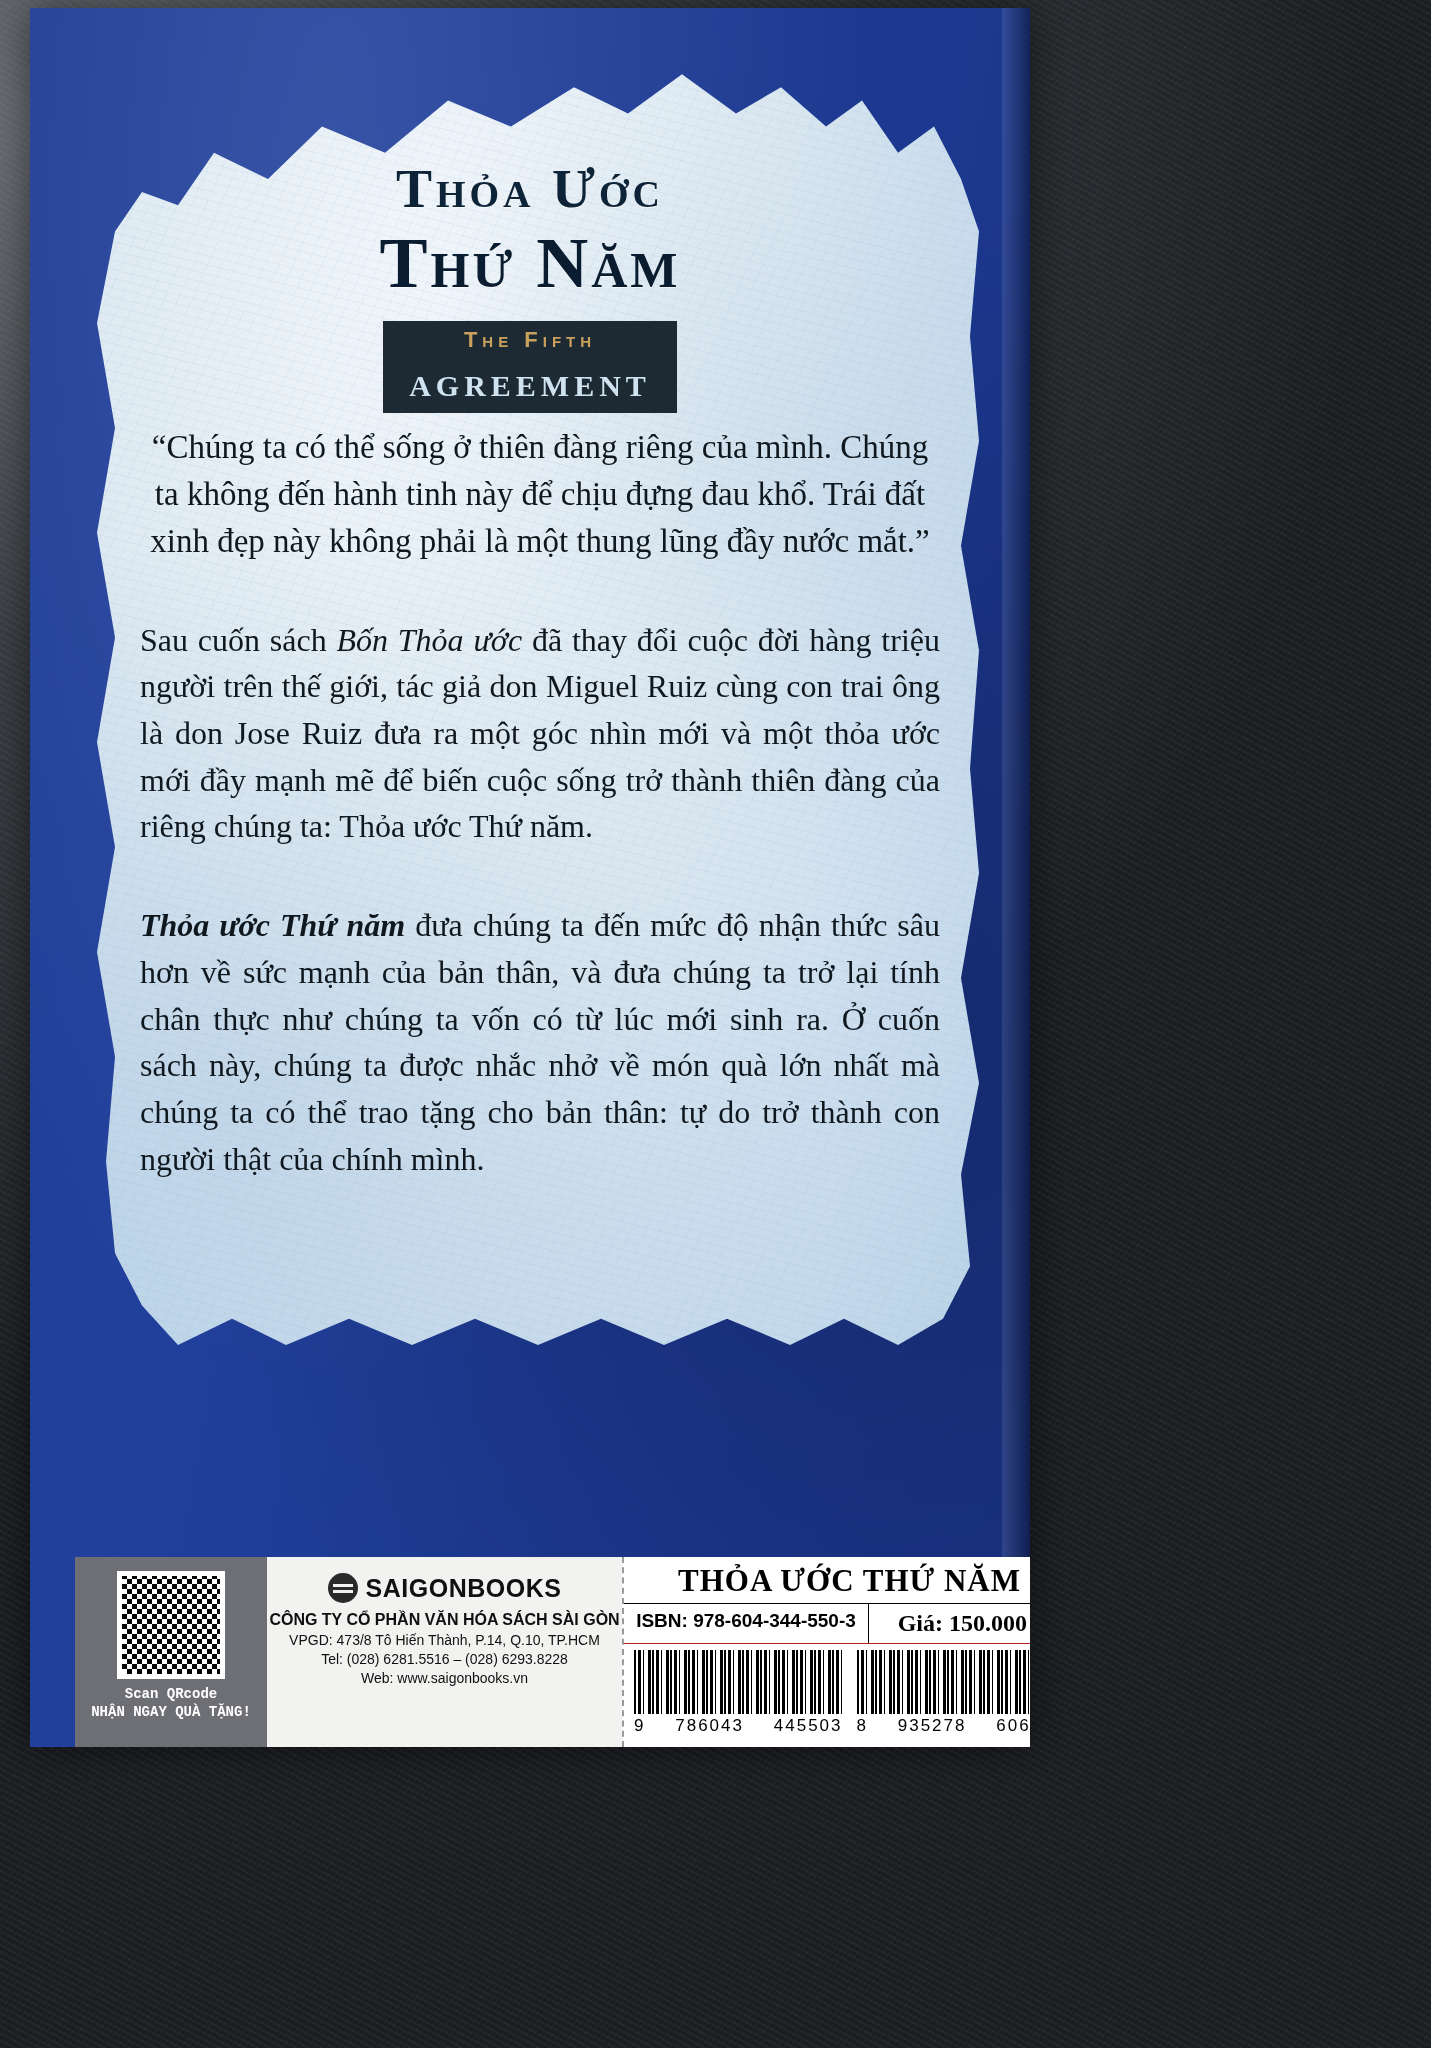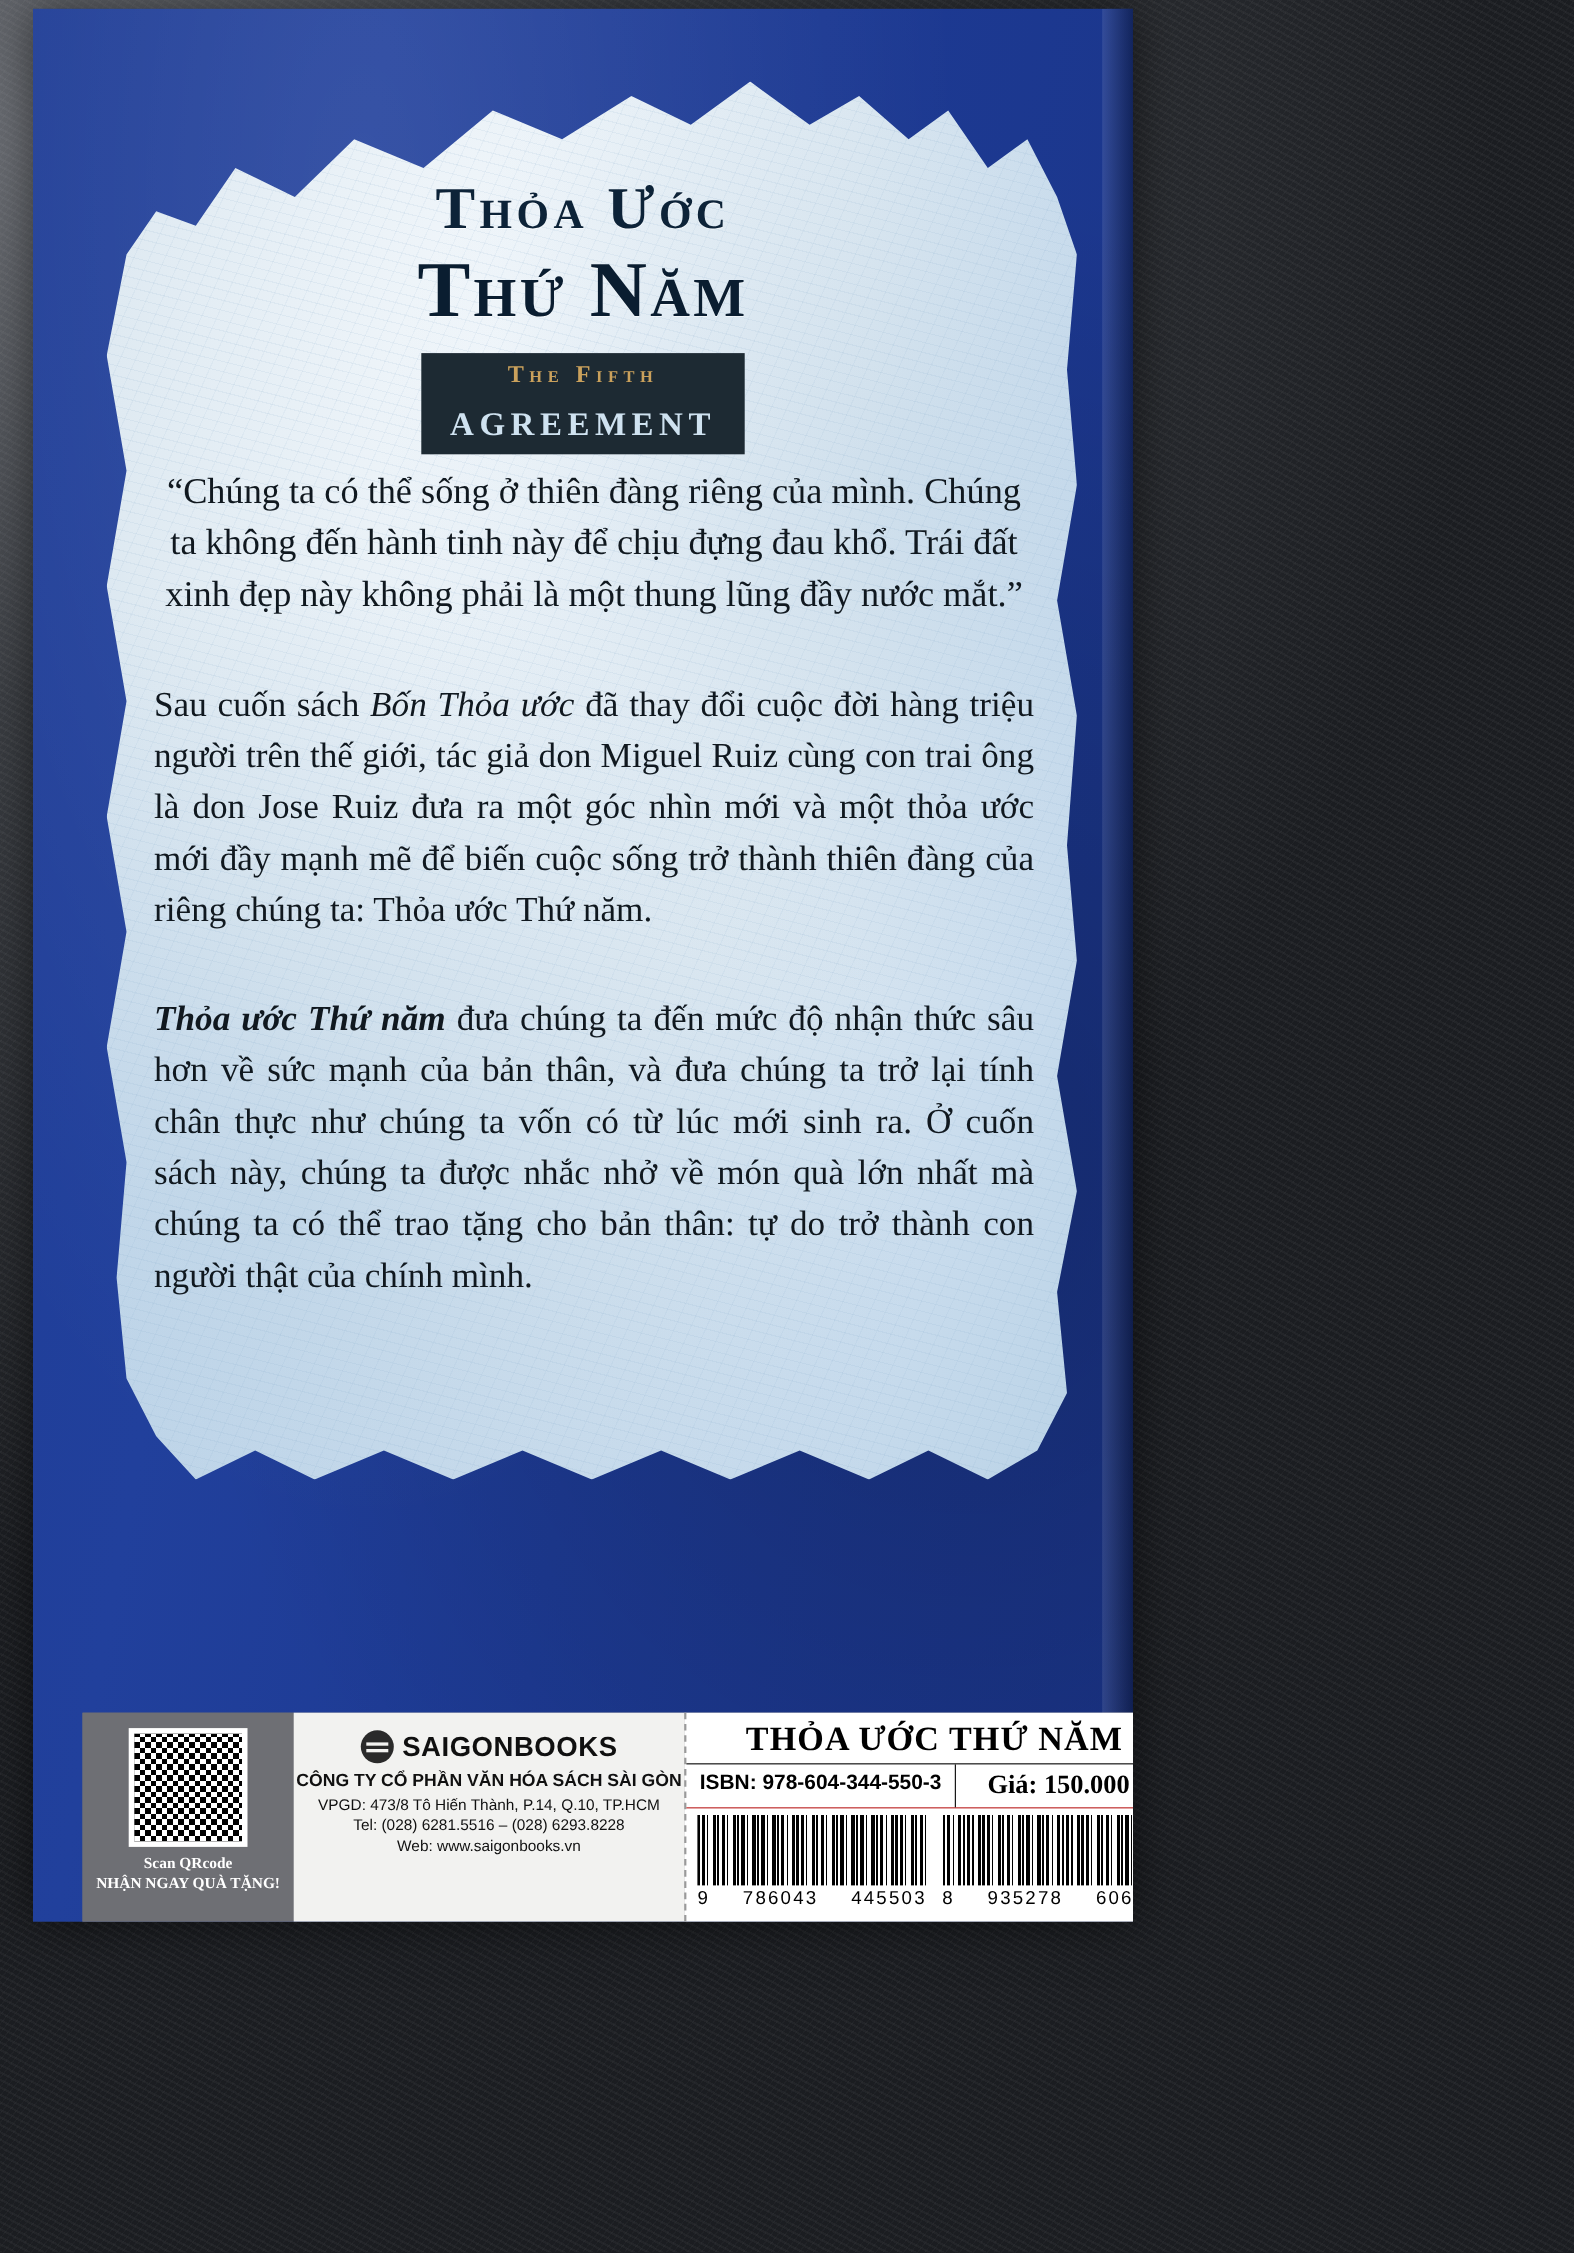--- a/index.html
+++ b/index.html
@@ -123,21 +123,21 @@
     margin-top: 2px;
     text-shadow: 0 1px 0 rgba(255,255,255,0.6);
   }
   .subtitle-box {
     display: inline-block;
     margin-top: 16px;
     background: #1d2a33;
     padding: 6px 26px 10px 26px;
   }
   .sub-en-small {
-    font-family: Liberation Serif, serif;
+    font-family: Liberation Sans, sans-serif;
     font-size: 22px;
     letter-spacing: 5px;
     color: #caa15c;
     font-variant: small-caps;
     font-weight: bold;
   }
   .sub-en-big {
     font-family: "Liberation Serif", serif;
     font-size: 30px;
     letter-spacing: 5px;
@@ -214,21 +214,21 @@
   .qr-grid {
     width: 100%;
     height: 100%;
     background-color: #fff;
     background-image:
       repeating-linear-gradient(90deg, #000 0 5px, #fff 5px 10px),
       repeating-linear-gradient(0deg, #000 0 5px, #fff 5px 10px);
     background-blend-mode: difference;
   }
   .qr-caption {
-    font-family: Liberation Serif, serif;
+    font-family: Liberation Mono, monospace;
     font-size: 14px;
     font-weight: bold;
     margin-top: 7px;
     line-height: 1.25;
     text-align: center;
   }
   .pub-cell {
     width: 355px;
     background: #f2f2f0;
     color: #101010;

